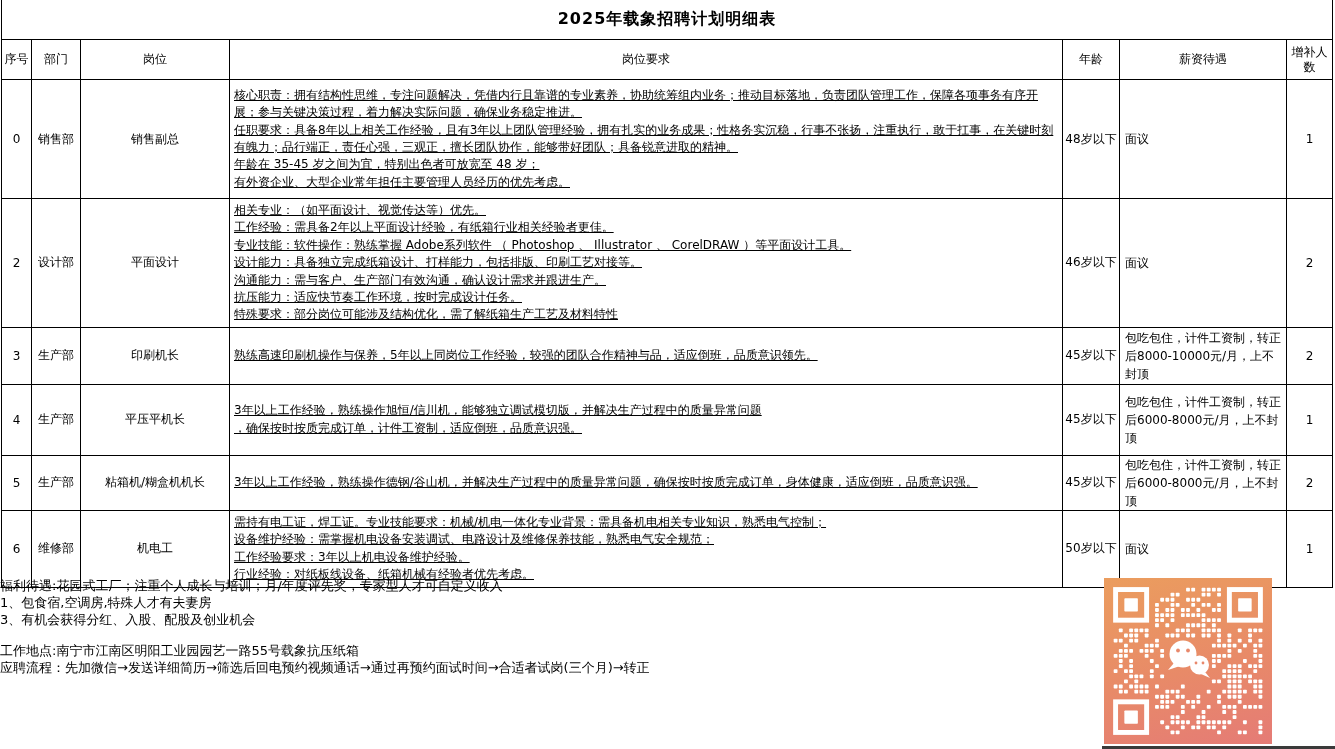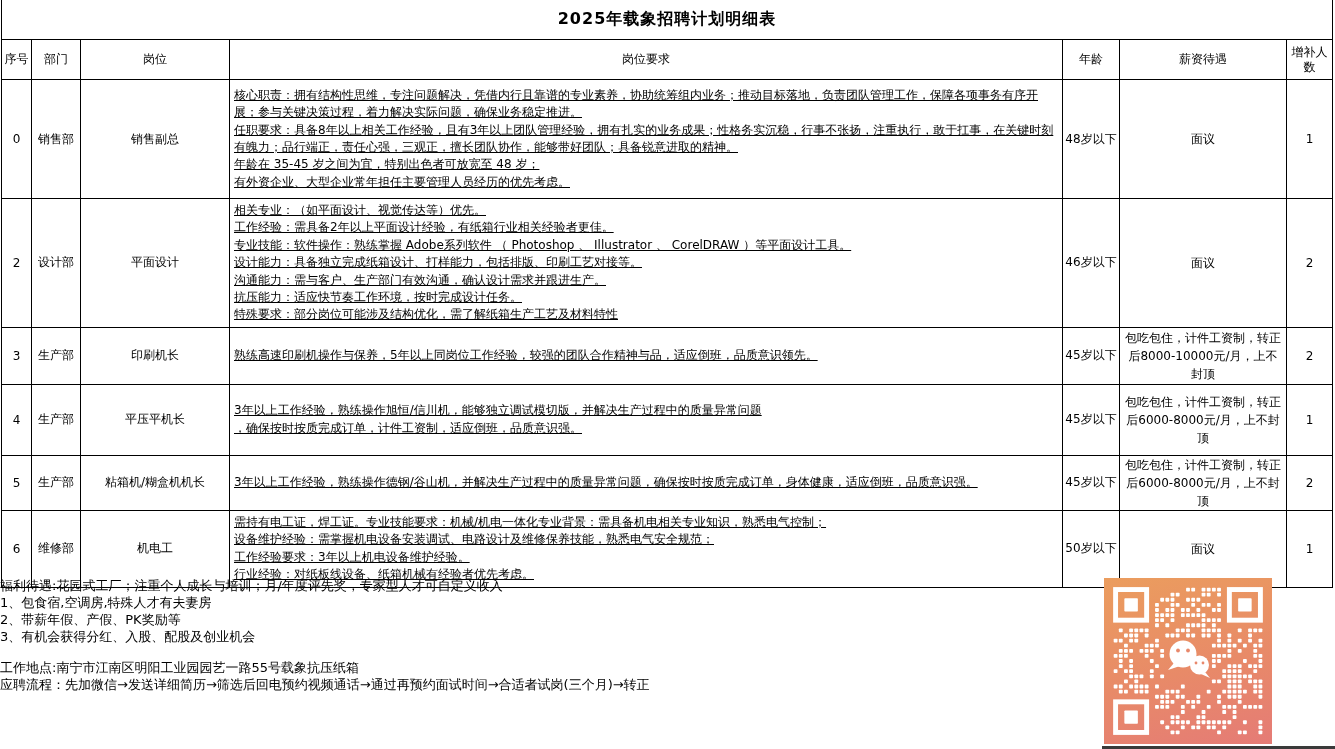--- a/index.html
+++ b/index.html
@@ -10,21 +10,21 @@
   }
   .sheet{position:absolute;inset:0;}
   table{border-collapse:collapse;table-layout:fixed;margin-left:1px;width:1332px;}
   td{border:1px solid #000;font-size:12px;vertical-align:middle;padding:0;overflow:hidden;word-break:break-all;}
   .title-row td{border-top:none;height:39px;text-align:center;font-size:16px;font-weight:bold;letter-spacing:1px;}
   .head-row{height:40px;}
   .head-row td{text-align:center;line-height:1.25;padding:0 2px;}
   .c-no,.c-dept,.c-pos,.c-age,.c-count{text-align:center;}
   .c-req{text-align:left;padding:3px 4px;line-height:1.45;}
   .req-line{min-height:17px;text-decoration:underline;}
-  .c-sal{text-align:center;padding:0 5px;line-height:1.5;}
+  .c-sal{text-align:left;padding:0 5px;line-height:1.5;}
   .footer{position:absolute;left:0;top:577px;font-size:13px;line-height:17px;white-space:nowrap;}
   .f-line{height:17px;}
   .loc{margin-top:14px;}
   .proc{}
   .contact{margin-top:16px;}
   .qr{position:absolute;left:1104px;top:578px;width:168px;height:166px;
       background:linear-gradient(165deg,#eb9d5e 0%,#e88a68 55%,#e57b76 100%);}
   .qr svg{display:block;}
   .bottom-strip{position:absolute;left:1102px;top:746px;width:233px;height:3px;background:#3a3a3a;}
 </style>
@@ -137,21 +137,20 @@
           <td class="c-sal">面议</td>
           <td class="c-count">1</td>
         </tr>
       </tbody>
   </table>
 
   <div class="footer">
     <div>
         <div class="f-line">福利待遇:花园式工厂；注重个人成长与培训；月/年度评先奖，专家型人才可自定义收入</div>
         <div class="f-line">1、包食宿,空调房,特殊人才有夫妻房</div>
-        <div class="f-line">2、带薪年假、产假、PK奖励等</div>
         <div class="f-line">3、有机会获得分红、入股、配股及创业机会</div>
       </div>
     <div class="f-line loc">工作地点:南宁市江南区明阳工业园园艺一路55号载象抗压纸箱</div>
     <div class="f-line proc">应聘流程：先加微信→发送详细简历→筛选后回电预约视频通话→通过再预约面试时间→合适者试岗(三个月)→转正</div>
   </div>
 
   <div class="qr">
     <svg id="qrsvg" width="168" height="166">
         <rect x="82.08620689655173" y="9.637931034482758" width="3.8275862068965516" height="3.8275862068965516" rx="0.8" fill="#ffffff"></rect>
         <rect x="87.25862068965517" y="9.637931034482758" width="3.8275862068965516" height="3.8275862068965516" rx="0.8" fill="#ffffff"></rect>

